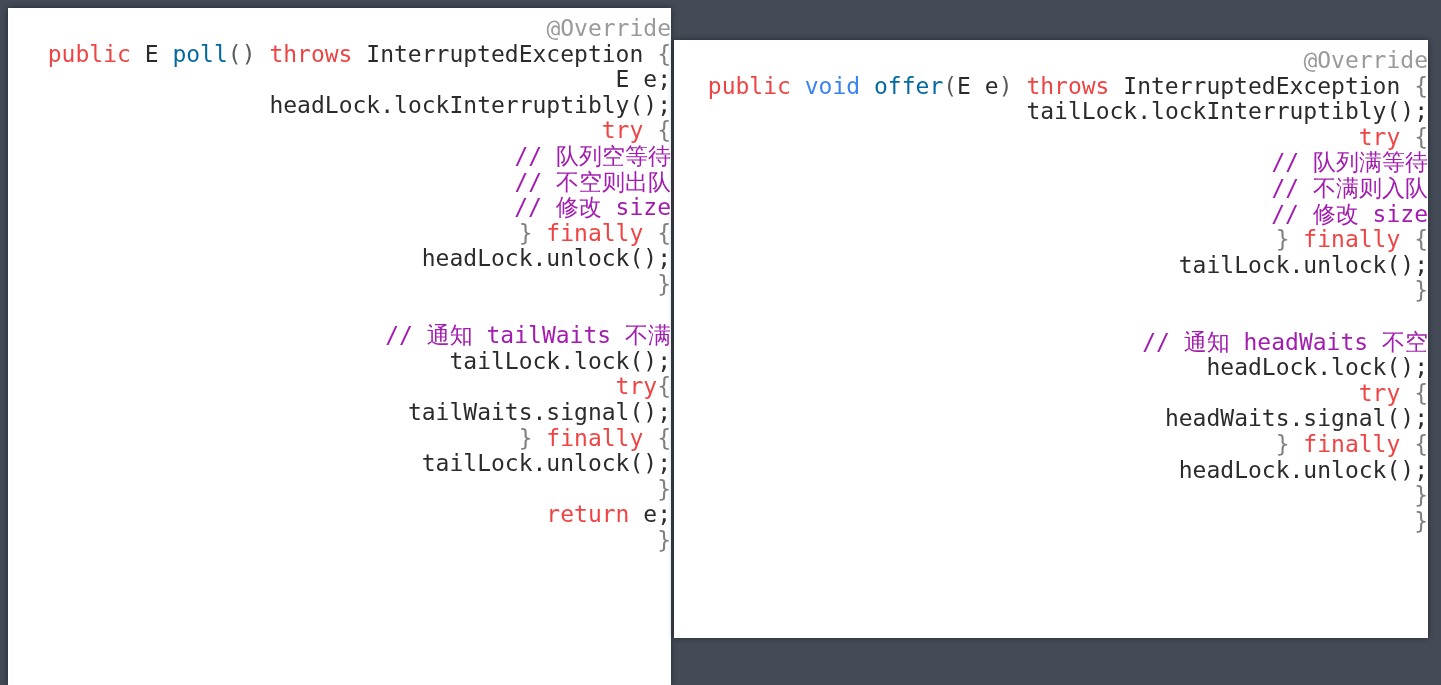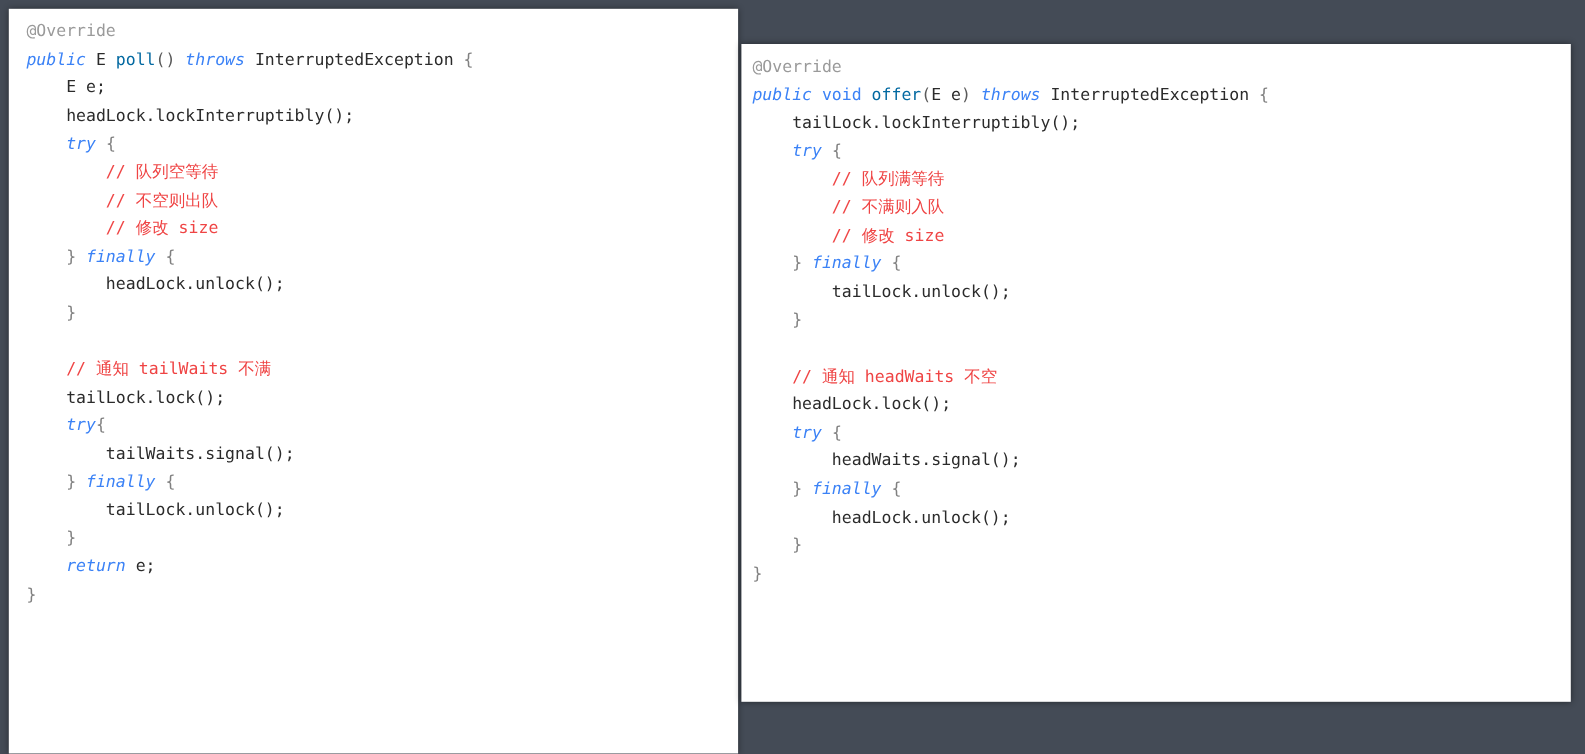--- a/index.html
+++ b/index.html
@@ -34,44 +34,45 @@
   #panel-right {
     left: 674px;
     top: 40px;
     width: 754px;
     height: 598px;
     padding: 8px 0 0 0;
   }
 
   .code-body {
     font-family: "DejaVu Sans Mono", monospace;
-    font-size: 15px;
+    font-size: 23px;
     line-height: 25.6px;
     white-space: pre;
     letter-spacing: 0px;
+    text-align: right;
   }
 
   #panel-left .code-body {
     padding-left: 16px;
   }
   #panel-right .code-body {
     padding-left: 10px;
   }
 
   .line {
     white-space: pre;
     min-height: 25.6px;
   }
 
   
   .t-plain    { color: #2b2b2b; }
-  .t-keyword  { color: #3b82f6; font-style: italic; }
+  .t-keyword  { color: #ef4444; }
   .t-method   { color: #0369a1; }
   .t-type     { color: #3b82f6; }
-  .t-comment  { color: #ef4444; }
+  .t-comment  { color: #a21caf; }
   .t-annot    { color: #9a9a9a; }
   .t-punct    { color: #5a5a5a; }
   .t-brace    { color: #808080; }
 </style>
 </head>
 <body>
 
 <div class="code-card" id="panel-left">
   <div class="code-body"><div class="line"><span class="t-annot">@Override</span></div><div class="line"><span class="t-keyword">public</span><span class="t-plain"> </span><span class="t-plain">E</span><span class="t-plain"> </span><span class="t-method">poll</span><span class="t-punct">()</span><span class="t-plain"> </span><span class="t-keyword">throws</span><span class="t-plain"> </span><span class="t-plain">InterruptedException</span><span class="t-plain"> </span><span class="t-brace">{</span></div><div class="line"><span class="t-plain">    E e;</span></div><div class="line"><span class="t-plain">    headLock.lockInterruptibly();</span></div><div class="line"><span class="t-plain">    </span><span class="t-keyword">try</span><span class="t-plain"> </span><span class="t-brace">{</span></div><div class="line"><span class="t-comment">        // 队列空等待</span></div><div class="line"><span class="t-comment">        // 不空则出队</span></div><div class="line"><span class="t-comment">        // 修改 size</span></div><div class="line"><span class="t-plain">    </span><span class="t-brace">}</span><span class="t-plain"> </span><span class="t-keyword">finally</span><span class="t-plain"> </span><span class="t-brace">{</span></div><div class="line"><span class="t-plain">        headLock.unlock();</span></div><div class="line"><span class="t-plain">    </span><span class="t-brace">}</span></div><div class="line">&nbsp;</div><div class="line"><span class="t-comment">    // 通知 tailWaits 不满</span></div><div class="line"><span class="t-plain">    tailLock.lock();</span></div><div class="line"><span class="t-plain">    </span><span class="t-keyword">try</span><span class="t-brace">{</span></div><div class="line"><span class="t-plain">        tailWaits.signal();</span></div><div class="line"><span class="t-plain">    </span><span class="t-brace">}</span><span class="t-plain"> </span><span class="t-keyword">finally</span><span class="t-plain"> </span><span class="t-brace">{</span></div><div class="line"><span class="t-plain">        tailLock.unlock();</span></div><div class="line"><span class="t-plain">    </span><span class="t-brace">}</span></div><div class="line"><span class="t-plain">    </span><span class="t-keyword">return</span><span class="t-plain"> e;</span></div><div class="line"><span class="t-brace">}</span></div></div>
 </div>

